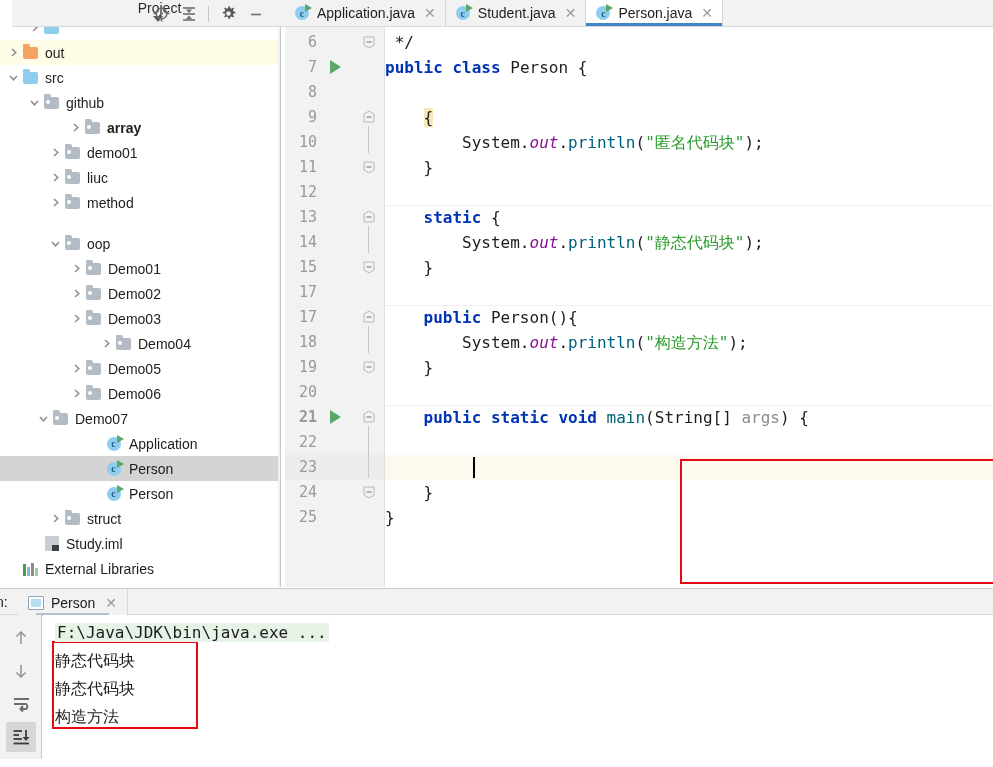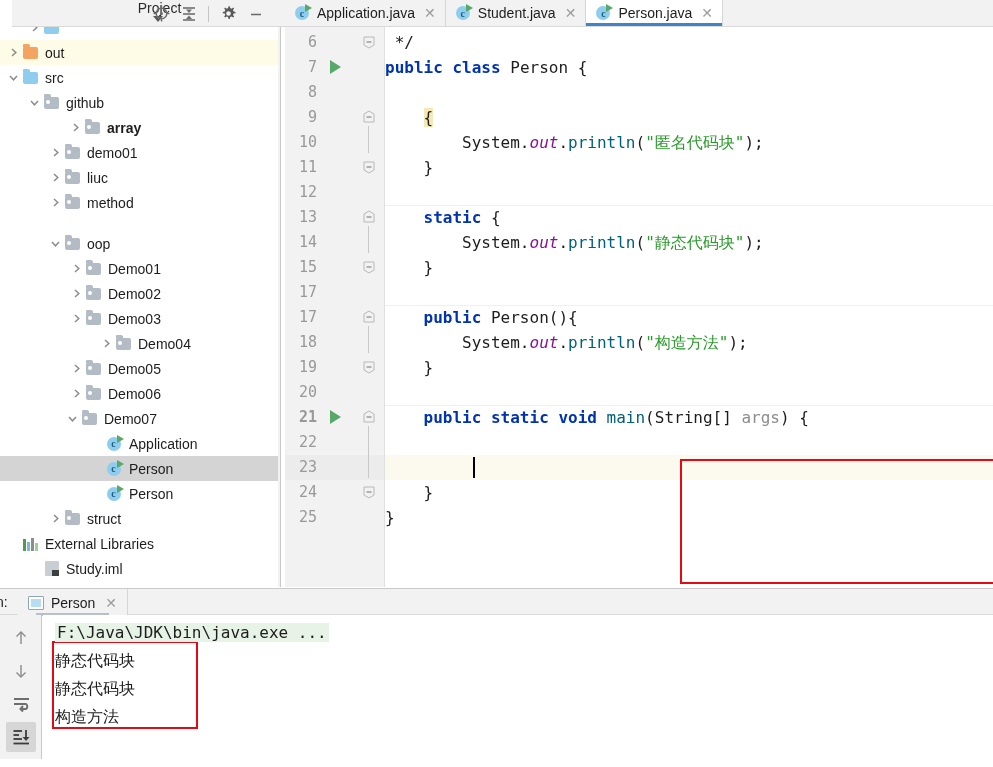--- a/index.html
+++ b/index.html
@@ -439,21 +439,21 @@
         <span class="arrow">
           <svg width="11" height="11" viewBox="0 0 11 11">
             <polyline points="4,2 7.8,5.5 4,9" fill="none" stroke="#8c8c8c" stroke-width="1.5"></polyline>
           </svg>
         </span>
         <span class="ico">
           <span class="folder pkg"></span>
         </span>
         <span class="lbl">Demo06</span>
       </div>
-      <div class="tree-row" style="padding-left: 65px;">
+      <div class="tree-row" style="padding-left: 36px;">
         <span class="arrow">
           <svg width="11" height="11" viewBox="0 0 11 11">
             <polyline points="2,4 5.5,7.8 9,4" fill="none" stroke="#8c8c8c" stroke-width="1.5"></polyline>
           </svg>
         </span>
         <span class="ico">
           <span class="folder pkg"></span>
         </span>
         <span class="lbl">Demo07</span>
       </div>
@@ -490,39 +490,39 @@
       <div class="tree-row" style="padding-left: 48px;">
         <span class="arrow">
           <svg width="11" height="11" viewBox="0 0 11 11">
             <polyline points="4,2 7.8,5.5 4,9" fill="none" stroke="#8c8c8c" stroke-width="1.5"></polyline>
           </svg>
         </span>
         <span class="ico">
           <span class="folder pkg"></span>
         </span>
         <span class="lbl">struct</span>
+      </div>
+      <div class="tree-row" style="padding-left: 27px;">
+        <span class="arrow"></span>
+        <span class="ico">
+          <span class="iml-ico"></span>
+        </span>
+        <span class="lbl">Study.iml</span>
       </div>
       <div class="tree-row" style="padding-left: 6px;">
         <span class="arrow"></span>
         <span class="ico">
           <span class="libs-ico">
             <i style="height:12px;background:#4e9a4e"></i>
             <i style="height:9px;background:#7fb8d8"></i>
             <i style="height:13px;background:#8c8c8c"></i>
             <i style="height:8px;background:#9ccf9c"></i>
           </span>
         </span>
         <span class="lbl">External Libraries</span>
-      </div>
-      <div class="tree-row" style="padding-left: 27px;">
-        <span class="arrow"></span>
-        <span class="ico">
-          <span class="iml-ico"></span>
-        </span>
-        <span class="lbl">Study.iml</span>
       </div>
     </div>
   <div id="tree-divider"></div>
   <div id="tree-scroll">
     <div id="tree-thumb"></div>
   </div>
 
   <div id="tabbar">
       <div class="tab">
         <span class="jclass">

